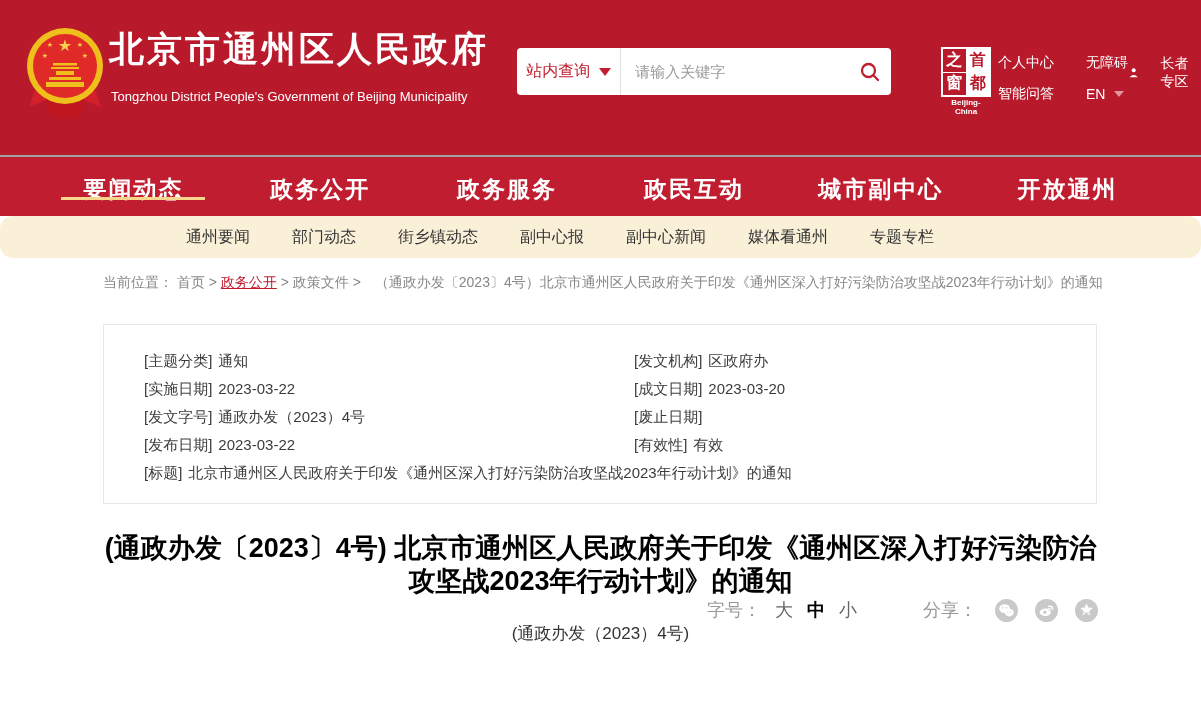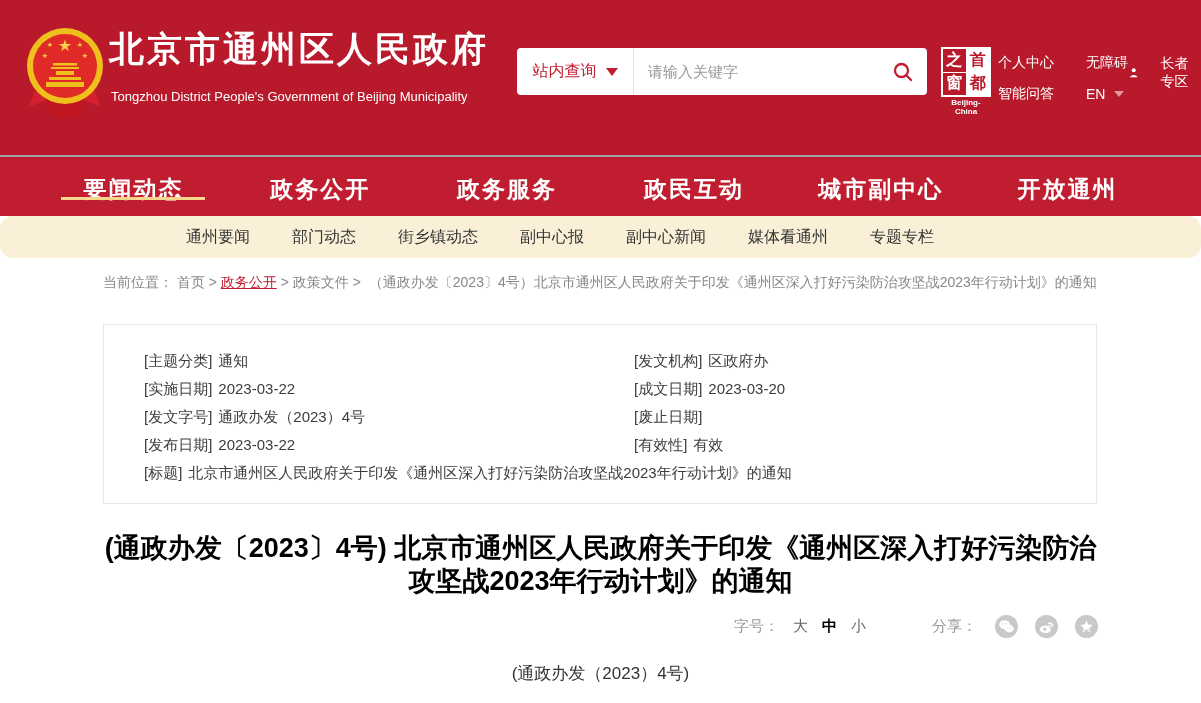--- a/index.html
+++ b/index.html
@@ -4,21 +4,21 @@
 <style>
   * { margin:0; padding:0; box-sizing:border-box; }
   html,body { width:1201px; height:703px; background:#fff; font-family:"Liberation Sans", sans-serif; overflow:hidden; }
 
   
   .header { position:relative; height:155px; background:#b8192b; }
   .emblem { position:absolute; left:26px; top:25px; width:78px; height:98px; }
   .site-title { position:absolute; left:109px; top:26px; font-size:35px; font-weight:700; color:#fff; letter-spacing:3px; }
   .site-subtitle { position:absolute; left:111px; top:89px; font-size:13px; color:#fff; }
 
-  .search-box { position:absolute; left:517px; top:48px; width:410px; height:47px; background:#fff; border-radius:4px; display:flex; align-items:center; }
+  .search-box { position:absolute; left:517px; top:48px; width:374px; height:47px; background:#fff; border-radius:4px; display:flex; align-items:center; }
   .search-scope { width:116px; height:100%; display:flex; align-items:center; justify-content:center; gap:9px; color:#c01e30; font-size:16px; cursor:pointer; }
   .scope-caret { width:0; height:0; border-left:6px solid transparent; border-right:6px solid transparent; border-top:8px solid #c01e30; }
   .search-divider { width:1px; height:47px; background:#e0e0e0; }
   .search-input { flex:1; height:100%; border:none; outline:none; padding:0 14px; font-size:15px; color:#555; background:transparent; font-family:"Liberation Sans",sans-serif; }
   .search-input::placeholder { color:#999; }
   .search-btn { width:48px; height:100%; display:flex; align-items:center; justify-content:center; cursor:pointer; background:none; border:none; }
 
   .seal { position:absolute; left:941px; top:47px; width:50px; cursor:pointer; }
   .seal-grid { width:50px; height:50px; border:2px solid #fff; display:grid; grid-template-columns:1fr 1fr; grid-template-rows:1fr 1fr; gap:1px; background:#fff; }
   .seal-cell { display:flex; align-items:center; justify-content:center; font-family:"Liberation Serif", serif; font-weight:700; font-size:16px; }
@@ -40,39 +40,39 @@
   .nav-item.active::after { content:""; position:absolute; bottom:5px; left:50%; transform:translateX(-50%); width:144px; height:3px; background:#f7d58c; }
 
   
   .subnav { height:42px; background:#faf0d8; display:flex; align-items:center; padding-left:186px; gap:42px;border-radius:13px; }
   .subnav-item { font-size:16px; color:#333; cursor:pointer; white-space:nowrap; }
 
   
   .breadcrumb { margin:14px 0 0 103px; font-size:14px; color:#888; line-height:20px; }
   .breadcrumb .bc-link { color:#888; cursor:pointer; }
   .breadcrumb .bc-red { color:#c01e30; text-decoration:underline; cursor:pointer; }
-  .breadcrumb .bc-current { margin-left:4px; }
+  .breadcrumb .bc-current { margin-left:10px; }
 
   
   .meta-box { width:994px; margin:32px 0 0 103px; border:1px solid #e7e7e7; padding:22px 30px 16px 40px; display:grid; grid-template-columns:490px 1fr; grid-auto-rows:28px; font-size:15px; color:#3c3c3c; align-items:center; }
   .meta-cell span.lbl { margin-right:6px; }
   .meta-title-row { grid-column:1 / 3; }
 
   
   .article-title { width:1015px; margin:28px auto 0; text-align:center; font-size:27px; font-weight:700; color:#000; line-height:33px; }
 
-  .toolbar { width:1098px; margin-top:17px; display:flex; justify-content:flex-end; align-items:center; font-size:15px; }
+  .toolbar { width:1098px; display:flex; justify-content:flex-end; align-items:center; font-size:18px; }
   .tb-label { color:#999; margin-right:14px; }
   .tb-size { color:#666; cursor:pointer; margin-right:14px; }
   .tb-size.selected { color:#000; font-weight:700; }
   .tb-share-label { color:#999; margin-left:52px; margin-right:18px; }
   .share-icon { width:23px; height:23px; border-radius:50%; background:#c9c9c9; display:inline-flex; align-items:center; justify-content:center; margin-right:17px; cursor:pointer; }
   .share-icon:last-child { margin-right:0; }
 
-  .doc-number-line { text-align:center; margin-top:24px; font-size:17px; color:#333; }
+  .doc-number-line { text-align:center; font-size:17px; color:#333; }
 </style>
 </head>
 <body>
 
 <div class="header">
 
   <svg class="emblem" viewBox="0 0 78 98">
     <path d="M12 56 L3 82 L20 75 L27 90 L34 66 Z" fill="#d41f2c"></path>
     <path d="M66 56 L75 82 L58 75 L51 90 L44 66 Z" fill="#d41f2c"></path>
     <path d="M18 68 Q39 84 60 68 L54 90 Q39 97 24 90 Z" fill="#c0161f"></path>

